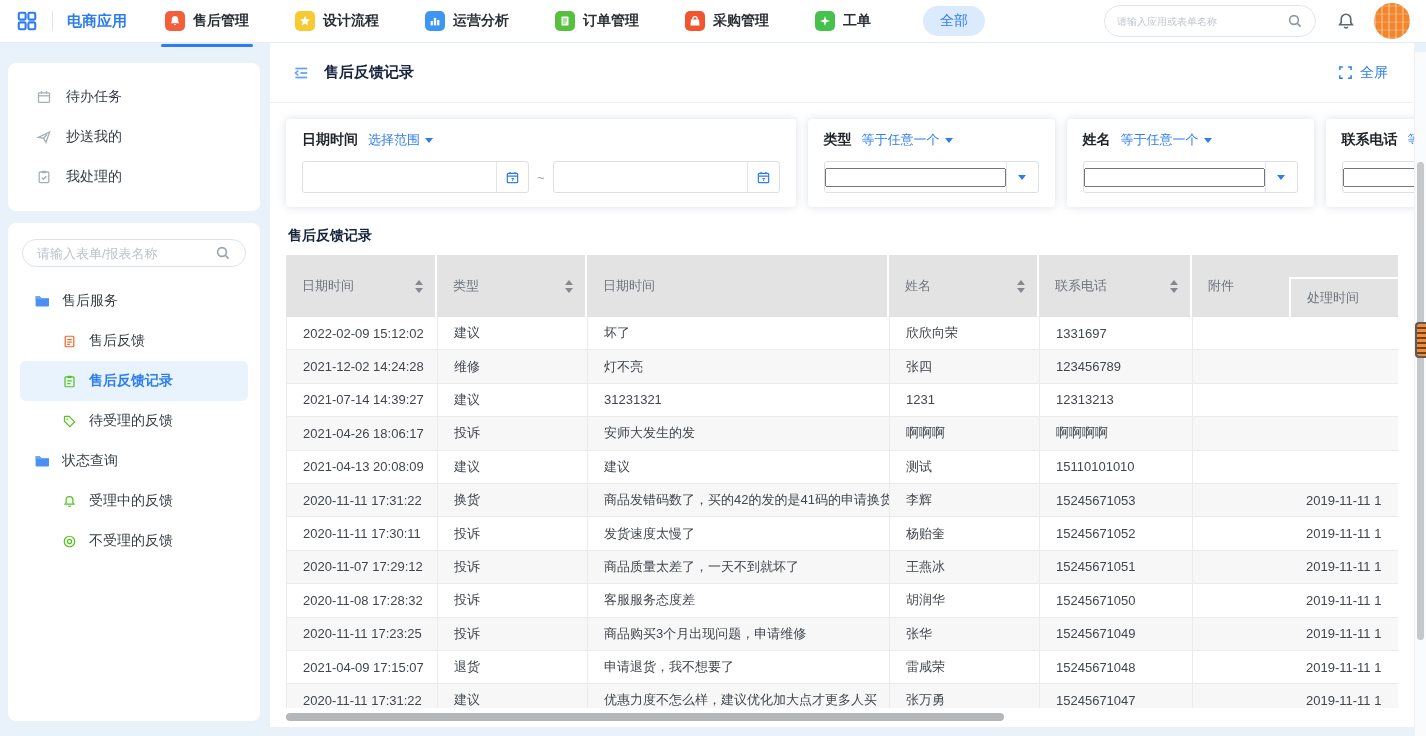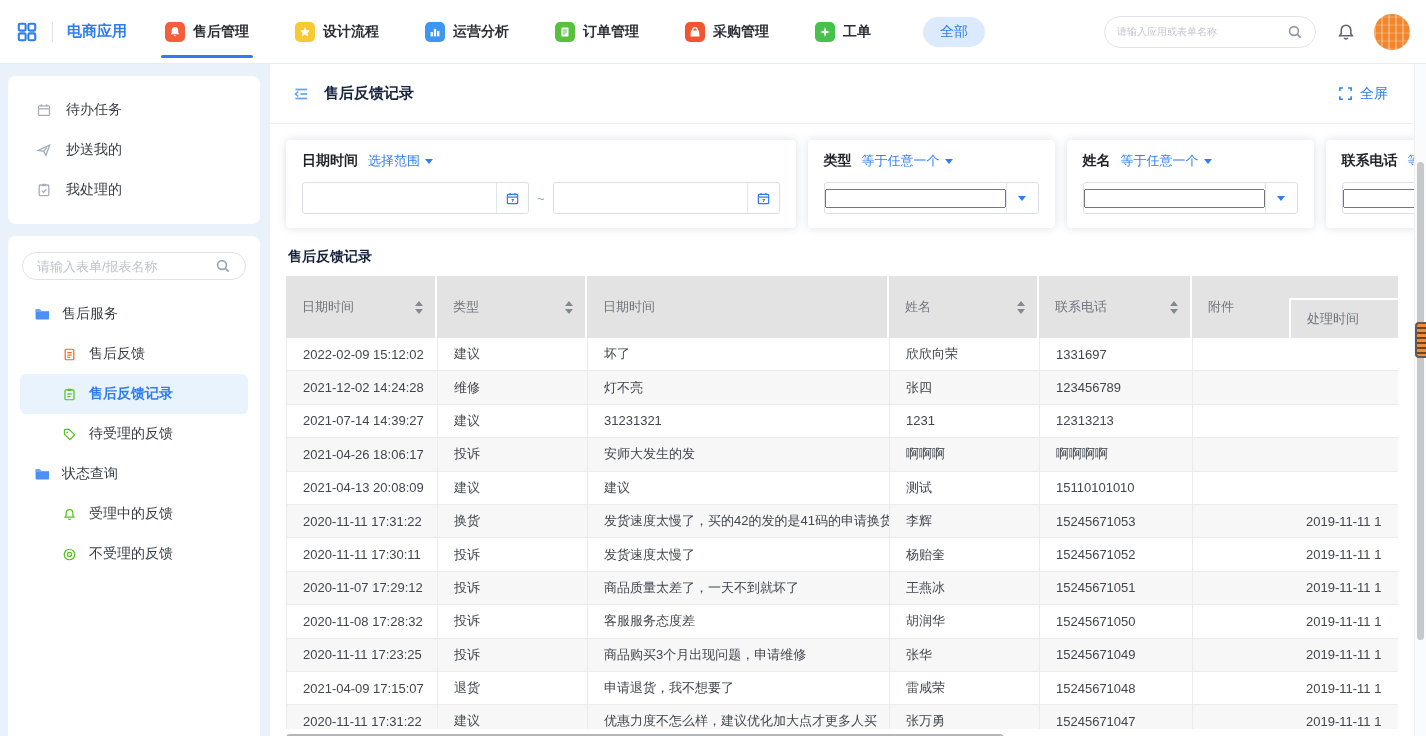--- a/index.html
+++ b/index.html
@@ -1,20 +1,20 @@
 <!DOCTYPE html>
 <html><head>
 <meta charset="utf-8">
 <style>
   * { margin:0; padding:0; box-sizing:border-box; }
   html,body { width:1426px; height:736px; overflow:hidden;
     font-family:"Liberation Sans","DejaVu Sans",sans-serif; background:#e9f1fb; color:#22262c; }
 
   
-  .nav { height:64px; background:#fff; display:flex; align-items:center; padding:3px 16px;
+  .nav { height:43px; background:#fff; display:flex; align-items:center; padding:3px 16px;
     border-bottom:1px solid #e4edf9; position:relative; z-index:5; }
   .nav-divider { width:1px; height:20px; background:#e2e4e8; margin:0 14px; }
   .brand { color:#2d7df0; font-weight:bold; font-size:15px; margin-right:38px; }
   .tab { display:flex; align-items:center; gap:8px; height:52px; position:relative;
     margin-right:46px; font-size:14px; color:#2b2f36; cursor:pointer; white-space:nowrap;font-weight:bold; }
   .tab.active::after { content:""; position:absolute; left:-4px; right:-4px; bottom:0;
     height:3px; border-radius:2px; background:#2d7df0; }
   .tab-ic { width:20px; height:20px; border-radius:5px; display:flex; align-items:center; justify-content:center; }
   .pill { background:#dbeafc; color:#2d7df0; font-size:14px; padding:6px 17px; border-radius:16px; margin-left:6px; }
   .nav-spacer { flex:1; }
@@ -24,21 +24,21 @@
   .nav-search input::placeholder { color:#c1c6ce; }
   .bell-btn { margin:0 18px 0 20px; display:flex; }
   .avatar { width:36px; height:36px; border-radius:50%;
     background:#f2862c; background-image:repeating-linear-gradient(90deg, rgba(255,255,255,.28) 0 2px, transparent 2px 7px),
       repeating-linear-gradient(0deg, rgba(255,255,255,.14) 0 2px, transparent 2px 8px); }
 
   
   .wrap { display:flex; height:684px; }
 
   
-  .sidebar { width:270px; padding:12px 10px 6px 8px; display:flex; flex-direction:column; }
+  .sidebar { width:270px; padding:20px 10px 6px 8px; display:flex; flex-direction:column; }
   .side-card { background:#fff; border-radius:8px; }
   .quick { padding:14px 0; }
   .quick-item { height:40px; display:flex; align-items:center; gap:14px; padding-left:28px;
     font-size:14px; color:#363c44; cursor:pointer; }
   .side-card2 { margin-top:12px; flex:1; padding:16px 12px; display:flex; flex-direction:column; }
   .side-search { height:28px; border:1px solid #dfe3e8; border-radius:17px; display:flex;
     align-items:center; padding:0 14px; gap:6px; margin:0 2px 14px 2px; }
   .side-search input { border:none; outline:none; flex:1; font-size:13px; min-width:0; background:transparent; }
   .side-search input::placeholder { color:#bdc3cc; }
   .tree-row { height:40px; display:flex; align-items:center; gap:12px; font-size:14px;
@@ -511,21 +511,21 @@
               <div class="td c2">建议</div>
               <div class="td c3">测试</div>
               <div class="td c4">15110101010</div>
               <div class="td c5"></div>
               <div class="td c6"></div>
             </div>
 
             <div class="tr">
               <div class="td c0">2020-11-11 17:31:22</div>
               <div class="td c1">换货</div>
-              <div class="td c2">发货速度太慢了，买的42的发的是41码的申请换货</div>
+              <div class="td c2">商品发错码数了，买的42的发的是41码的申请换货</div>
               <div class="td c3">李辉</div>
               <div class="td c4">15245671053</div>
               <div class="td c5"></div>
               <div class="td c6">2019-11-11 1</div>
             </div>
 
             <div class="tr">
               <div class="td c0">2020-11-11 17:30:11</div>
               <div class="td c1">投诉</div>
               <div class="td c2">发货速度太慢了</div>

